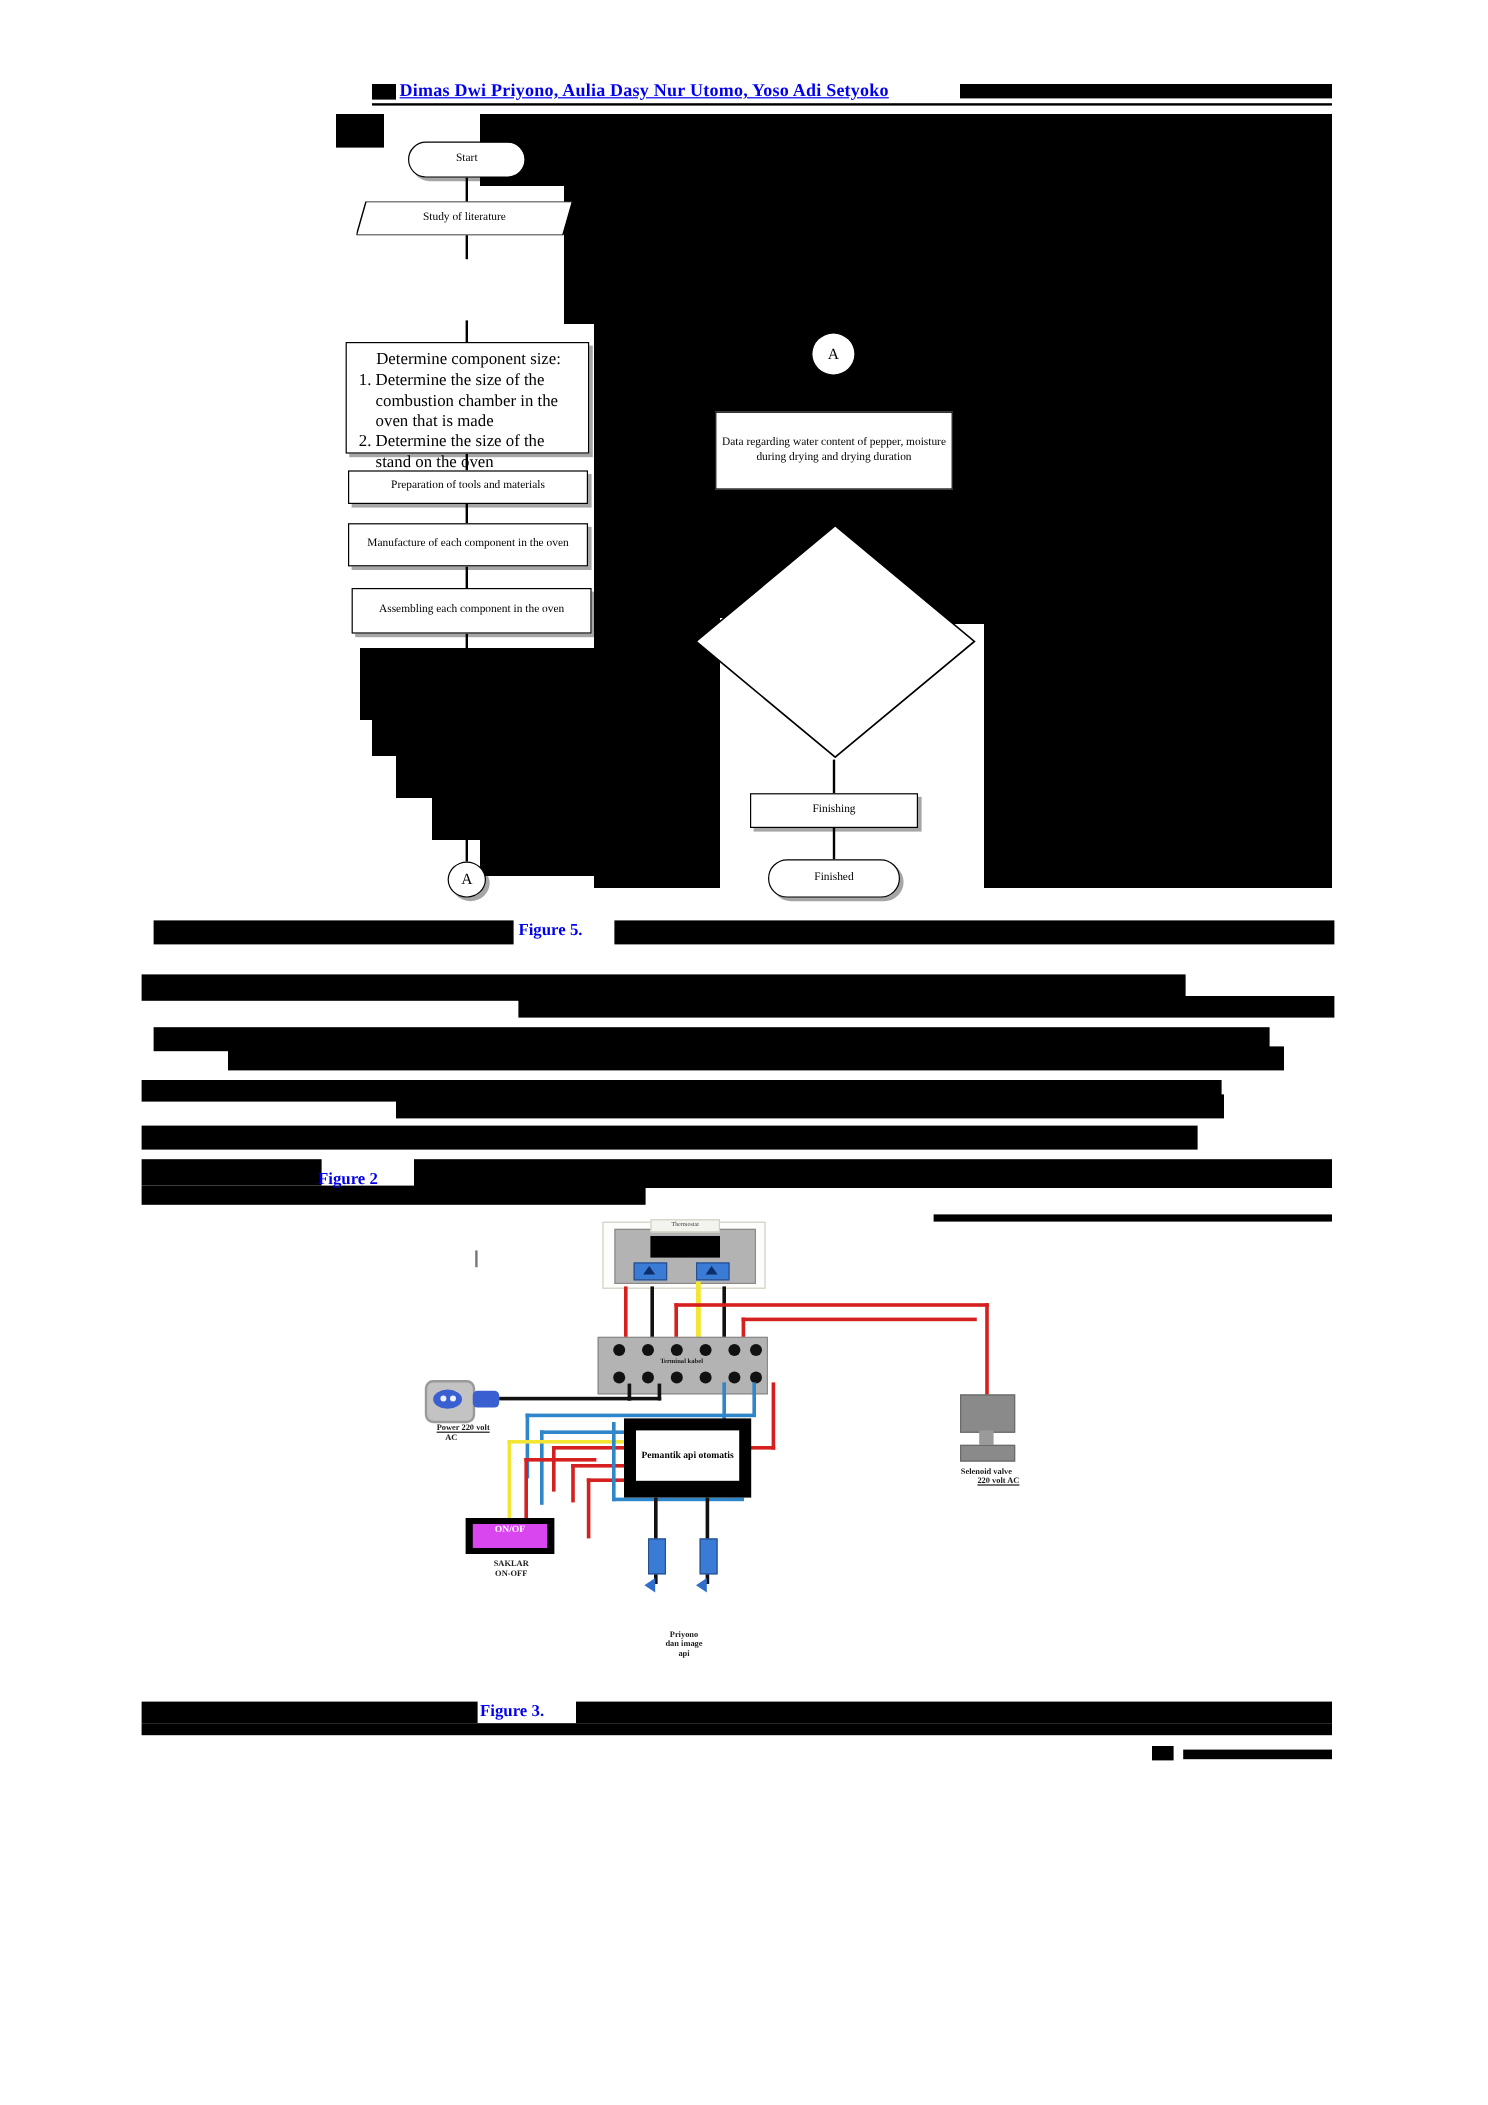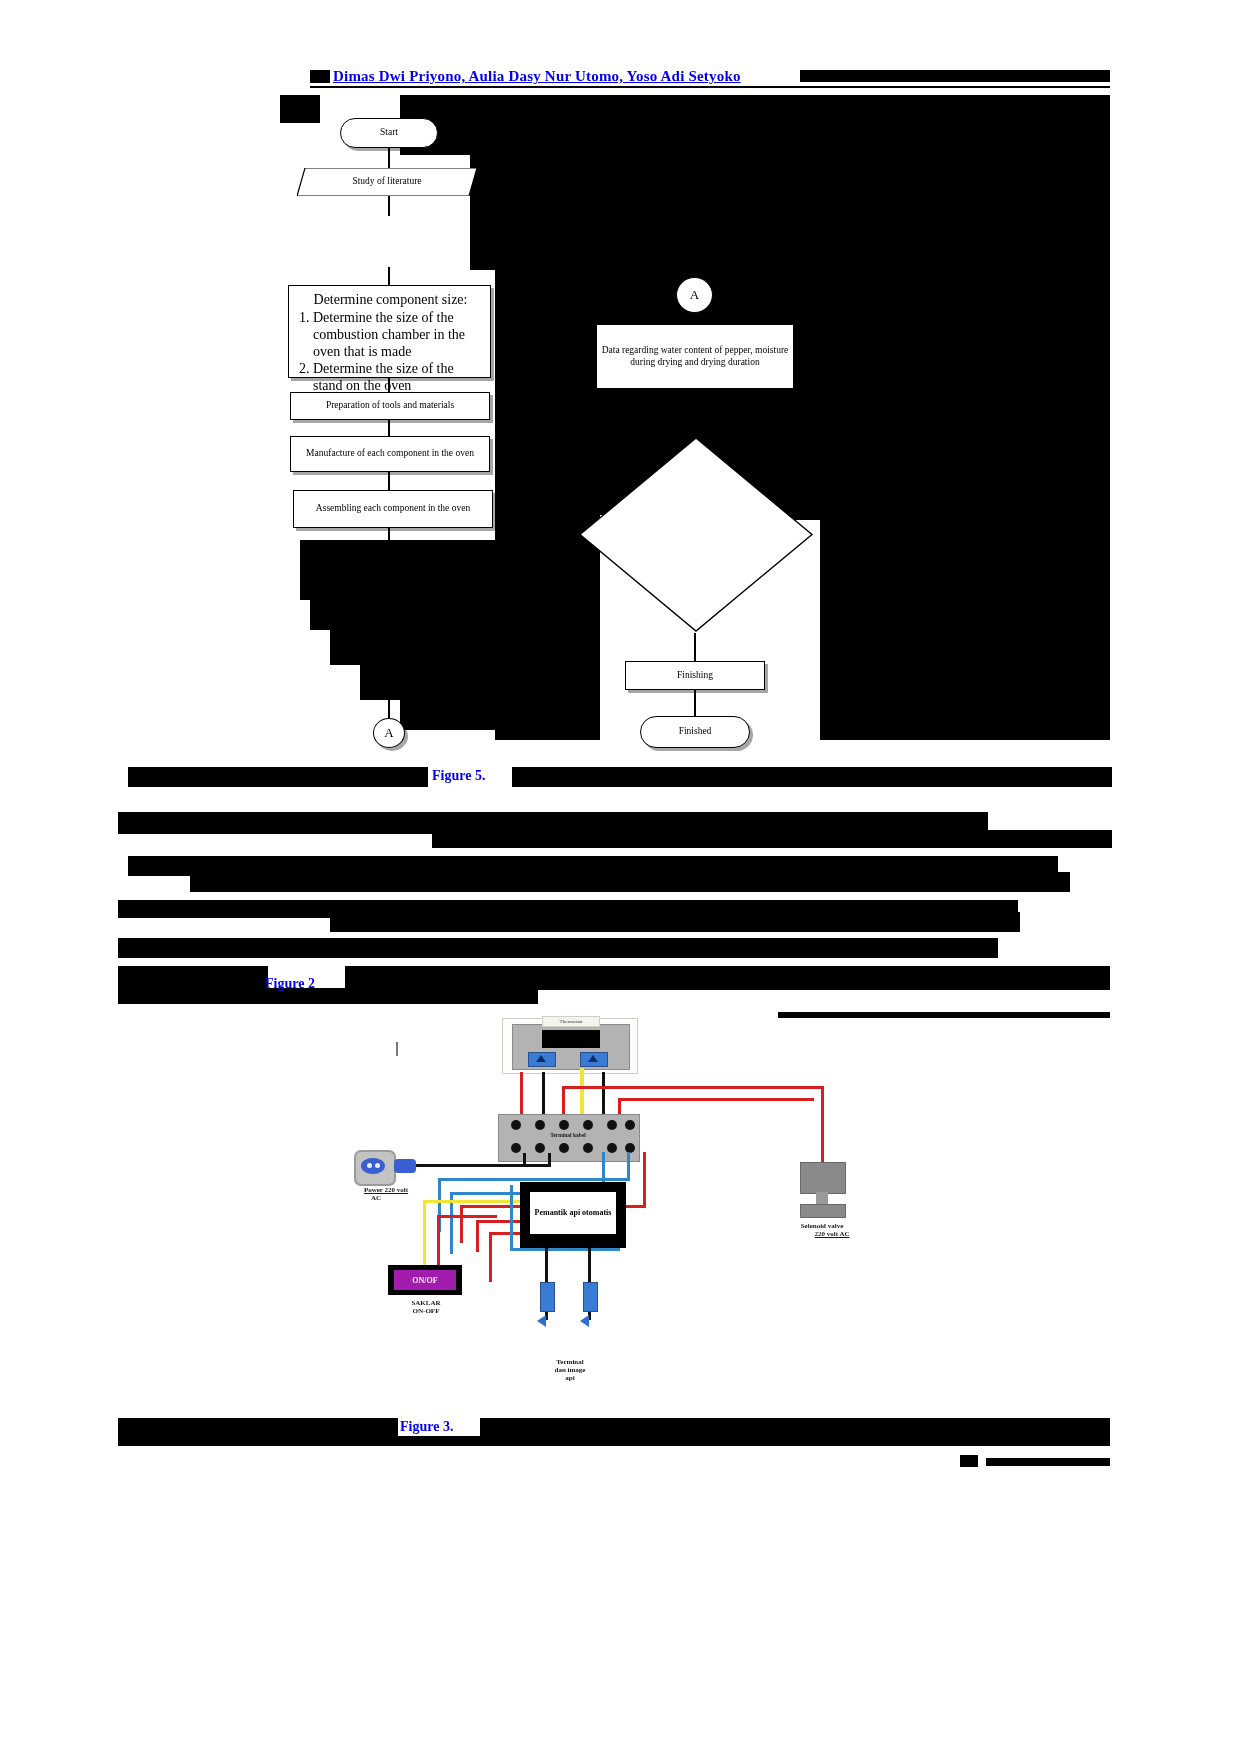--- a/index.html
+++ b/index.html
@@ -99,21 +99,21 @@
   .dot{position:absolute;background:#111;border-radius:50%;}
   .wireline{position:absolute;}
   .socket{position:absolute;background:#c3c3c3;border:2px solid #9a9a9a;border-radius:7px;}
   .socket-in{position:absolute;background:#3a5fd0;border-radius:50%;}
   .plug{position:absolute;background:#3a5fd0;border-radius:4px;}
   .blackbox{position:absolute;background:#000;}
   .blackbox-inner{position:absolute;background:#fff;display:flex;
     align-items:center;justify-content:center;text-align:center;
     font-size:8px;font-weight:bold;line-height:1.2;}
   .redbox{position:absolute;background:#000;}
-  .redbox-in{position:absolute;background:#a21caf;display:flex;align-items:center;
+  .redbox-in{position:absolute;background:#d946ef;display:flex;align-items:flex-start;
     justify-content:center;color:#fff;font-size:8px;font-weight:bold;}
   .valve-top{position:absolute;background:#8a8a8a;border:1px solid #6a6a6a;}
   .valve-stem{position:absolute;background:#9a9a9a;}
   .valve-base{position:absolute;background:#8a8a8a;border:1px solid #6a6a6a;}
   .sensor{position:absolute;background:#3a7bd5;border:1px solid #28508f;}
   .arrowhead{position:absolute;width:0;height:0;}
 </style>
 </head>
 <body>
 
@@ -185,21 +185,21 @@
     </div>
 
     <div class="node circ" style="left:373px;top:718px;width:32px;height:30px;">
       <span>A</span>
     </div>
 
     <div class="node circ" style="left:676px;top:277px;width:37px;height:36px;">
       <span>A</span>
     </div>
 
-    <div class="node" style="left:596px;top:324px;width:198px;height:65px;">
+    <div class="node" style="left:596px;top:343px;width:198px;height:65px;">
       <span>Data regarding water content of pepper, moisture during drying and drying duration</span>
     </div>
 
     <svg class="diamond" style="left:578px;top:436px;width:236px;height:197px;" viewBox="0 0 236 197" preserveAspectRatio="none">
       <polygon points="118,2 234,98.5 118,195 2,98.5" fill="#ffffff" stroke="#000000" stroke-width="1.4"></polygon>
     </svg>
 
     <div class="node" style="left:625px;top:661px;width:140px;height:29px;">
       <span>Finishing</span>
     </div>
@@ -325,21 +325,21 @@
       <span>Pemantik api otomatis</span>
     </div>
 
     <div class="wireline" style="left:215px;top:238px;width:3px;height:72px;background:#111111;"></div>
     <div class="wireline" style="left:258px;top:238px;width:3px;height:72px;background:#111111;"></div>
     <div class="sensor" style="left:210px;top:272px;width:13px;height:28px;"></div>
     <div class="sensor" style="left:253px;top:272px;width:13px;height:28px;"></div>
     <div class="arrowhead" style="left:207px;top:305px;border-top:6px solid transparent;border-bottom:6px solid transparent;border-right:9px solid #2f6fc9;"></div>
     <div class="arrowhead" style="left:250px;top:305px;border-top:6px solid transparent;border-bottom:6px solid transparent;border-right:9px solid #2f6fc9;"></div>
     <div class="wd-label" style="left:195px;top:348px;width:90px;">
-      <span>Terminal</span><br>
+      <span>Priyono</span><br>
       <span>dan image</span><br>
       <span>api</span>
     </div>
 
     <div class="redbox" style="left:58px;top:255px;width:74px;height:30px;"></div>
     <div class="redbox-in" style="left:64px;top:260px;width:62px;height:20px;">
       <span>ON/OF</span>
     </div>
     <div class="wd-label" style="left:60px;top:289px;width:72px;">
       <span>SAKLAR</span><br>

